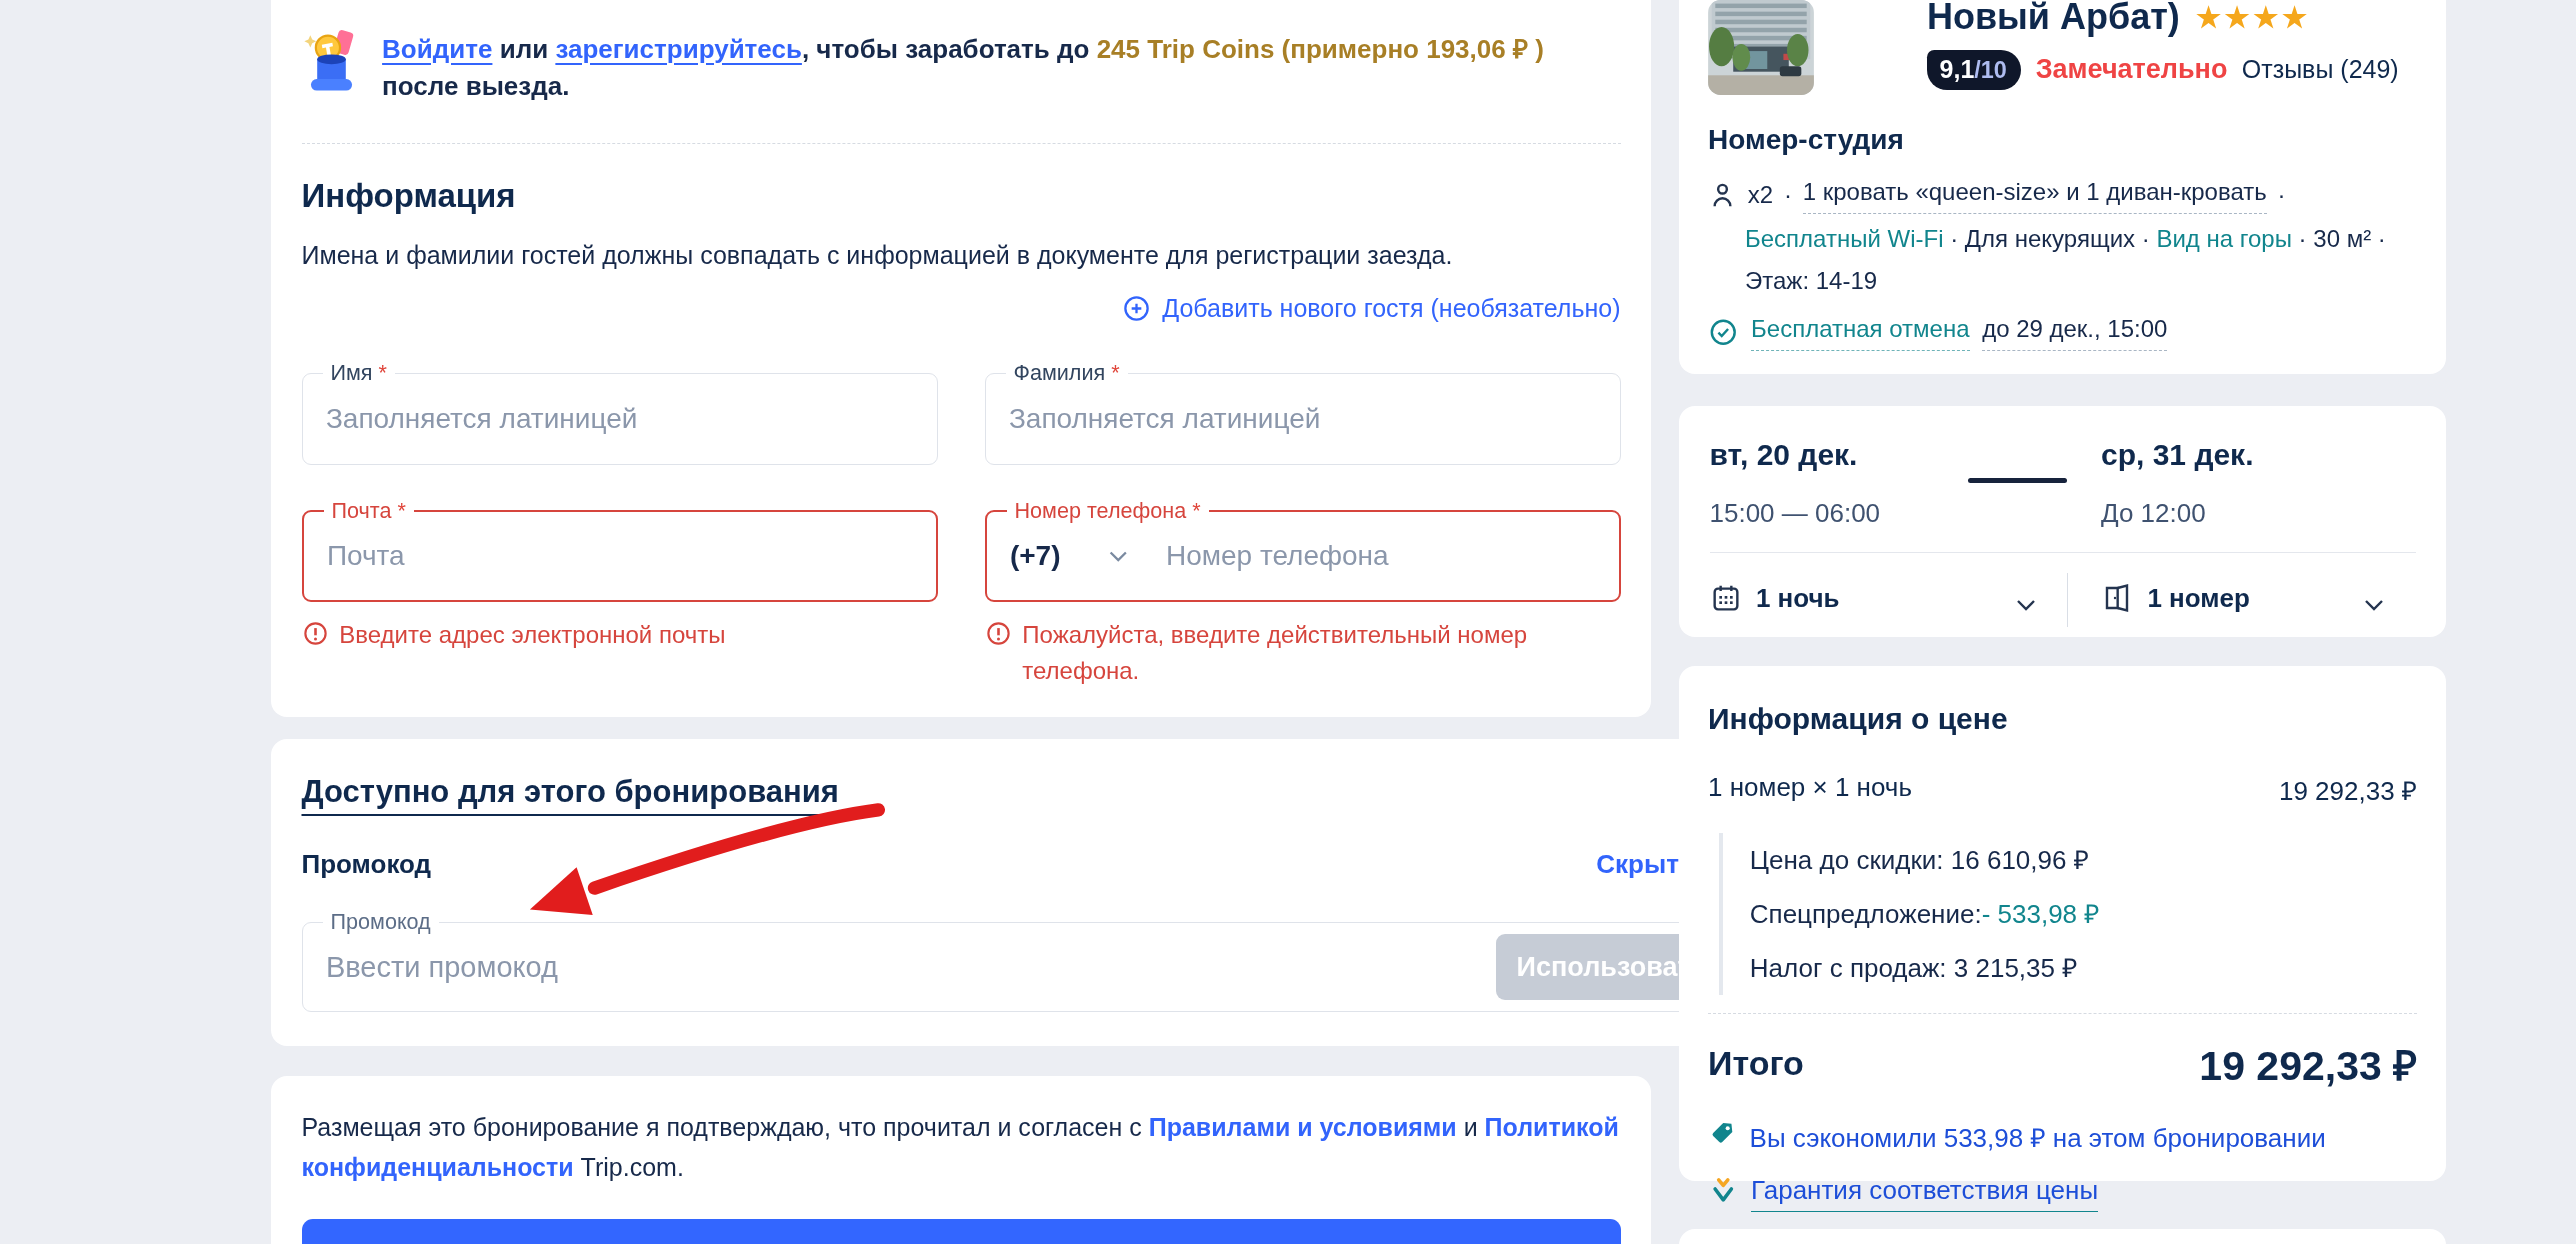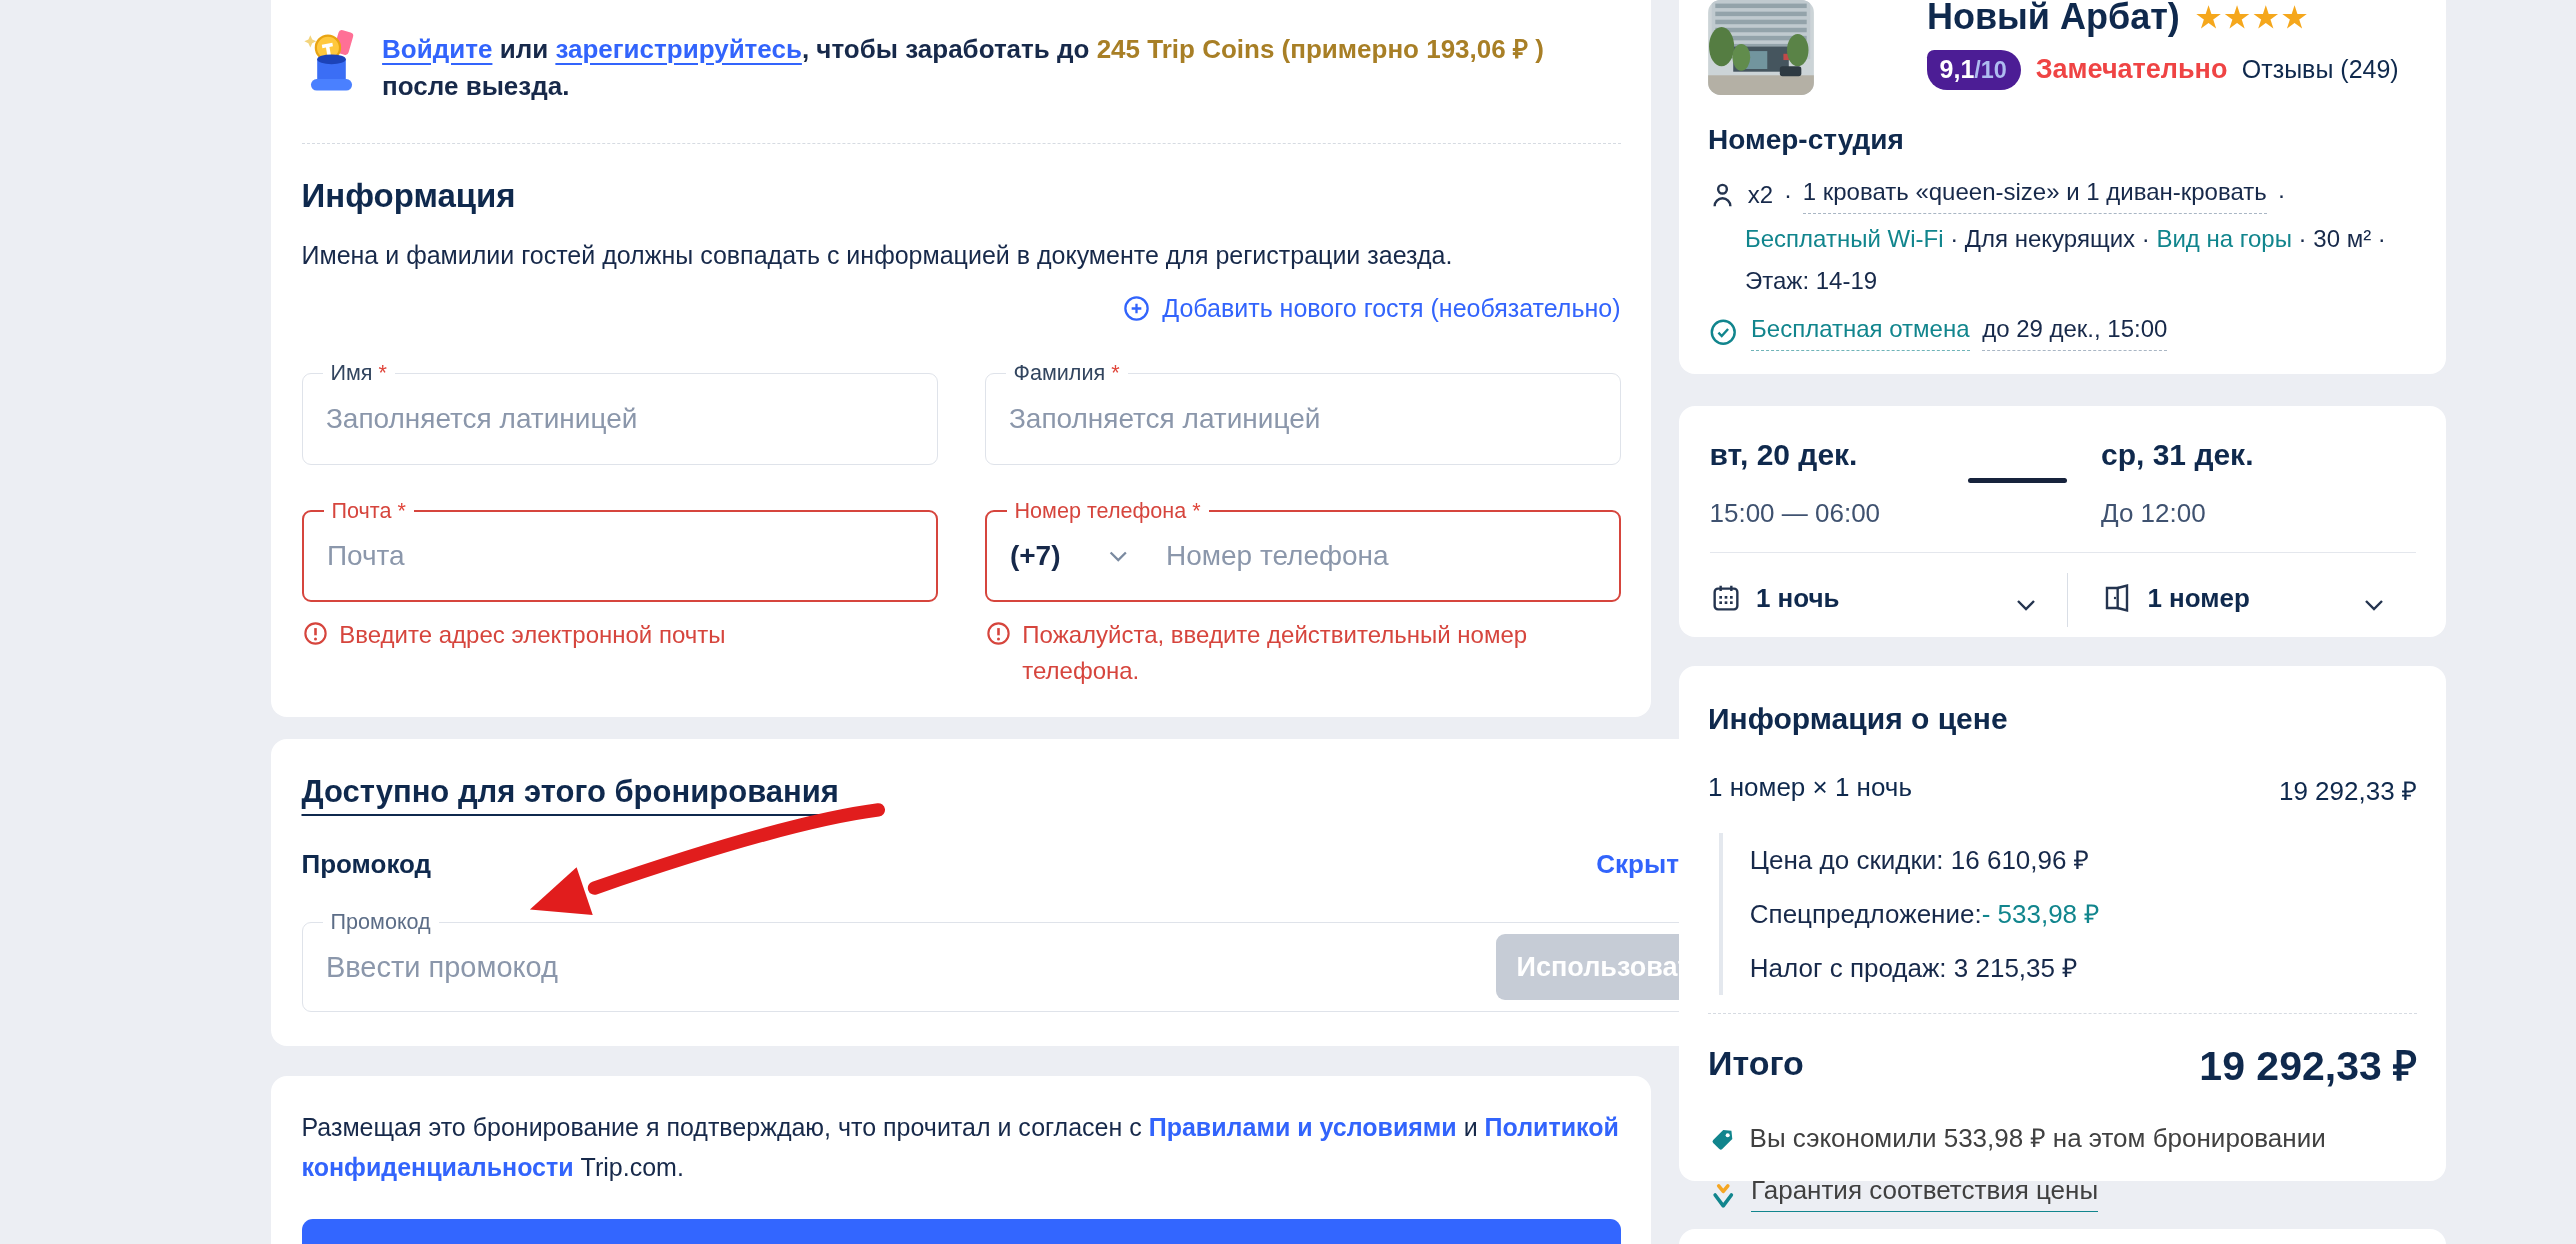--- a/index.html
+++ b/index.html
@@ -52,21 +52,21 @@
   .main3{left:271px; top:1076px; width:1380px; height:234px; padding:0 30.5px; box-sizing:border-box;}
   .terms{font-size:25px; line-height:40px; margin:30.5px 0 0; color:#17294a;}
   .terms a{color:#3264fc; font-weight:bold; cursor:pointer;}
   .cta{margin-top:32px; height:72px; background:#3366ff; border-radius:10.8px; cursor:pointer;}
   
   .sideA{left:1679px; top:-27px; width:767px; height:401px;}
   .thumb{position:absolute; left:29px; top:27px; width:106px; height:95px; border-radius:12.6px; overflow:hidden;}
   .hname{position:absolute; left:248px; top:23.4px; font-size:36px; font-weight:bold; white-space:nowrap; display:flex; align-items:center; gap:16px;}
   .stars{color:#f5a71c; font-size:28px; letter-spacing:3.6px;}
   .rate-row{position:absolute; left:248px; top:77px; display:flex; align-items:center; gap:14.4px;}
-  .badge{background:#4c1d95; color:#fff; border-radius:7.2px 20px 20px 20px; padding:4.5px 14.4px 6.3px 12.6px; font-size:25px; font-weight:bold;}
+  .badge{background:#0f172a; color:#fff; border-radius:7.2px 20px 20px 20px; padding:4.5px 14.4px 6.3px 12.6px; font-size:25px; font-weight:bold;}
   .badge .scale{color:#aebcf0; font-weight:bold; font-size:23.4px;}
   .grade{color:#ef4444; font-size:27px; font-weight:bold;}
   .reviews{font-size:25px; color:#0f294d;}
   .rtype{position:absolute; left:29px; top:151px; font-size:28px; font-weight:bold;}
   .rline{position:absolute; font-size:24px; color:#17294a; line-height:32px; white-space:nowrap;}
   .teal{color:#11858d;}
   .dashed-u{border-bottom:1.8px dashed #a9b6c4; padding-bottom:4.5px; cursor:pointer;}
   .sideB{left:1679px; top:406px; width:767px; height:231px;}
   .dayl{position:absolute; font-size:30px; font-weight:bold;}
   .timel{position:absolute; font-size:26px; color:#3f5270;}
@@ -75,21 +75,21 @@
   .selrow{position:absolute; display:flex; align-items:center; gap:14.4px; font-size:26px; font-weight:600; cursor:pointer;}
   .vdiv{position:absolute; left:388px; top:167px; width:0.9px; height:54px; background:#d9dee6;}
   .sideC{left:1679px; top:666px; width:767px; height:515px; padding:0 29px; box-sizing:border-box;}
   .price-h{font-size:30px; font-weight:bold; margin:36px 0 0;}
   .price-row{margin-top:36px; display:flex; justify-content:space-between; font-size:26px;}
   .price-block{margin:25px 0 0 10.8px; border-left:4.5px solid #e4e8ee; padding-left:27px; font-size:26px; line-height:54px; color:#17294a;}
   .cdash{border-top:1.8px dashed #d6dbe2; margin-top:18px;}
   .total-row{margin-top:21.6px; display:flex; justify-content:space-between; align-items:center;}
   .total-l{font-size:34px; font-weight:bold;}
   .total-v{font-size:41px; font-weight:bold;}
-  .tline{margin-top:27px; display:flex; align-items:flex-end; gap:12.6px; font-size:26px; color:#404040;}
+  .tline{margin-top:27px; display:flex; align-items:flex-start; gap:12.6px; font-size:26px; color:#1d4ed8;}
   .tline.g{margin-top:20px;}
   .g-link{border-bottom:1.8px solid #11858d; padding-bottom:5.4px; cursor:pointer;}
   .sideD{left:1679px; top:1229px; width:767px; height:90px;}
   .arrow-overlay{position:absolute; left:485px; top:772px; pointer-events:none;}
 </style>
 </head>
 <body>
 
 <div class="stage">
 

